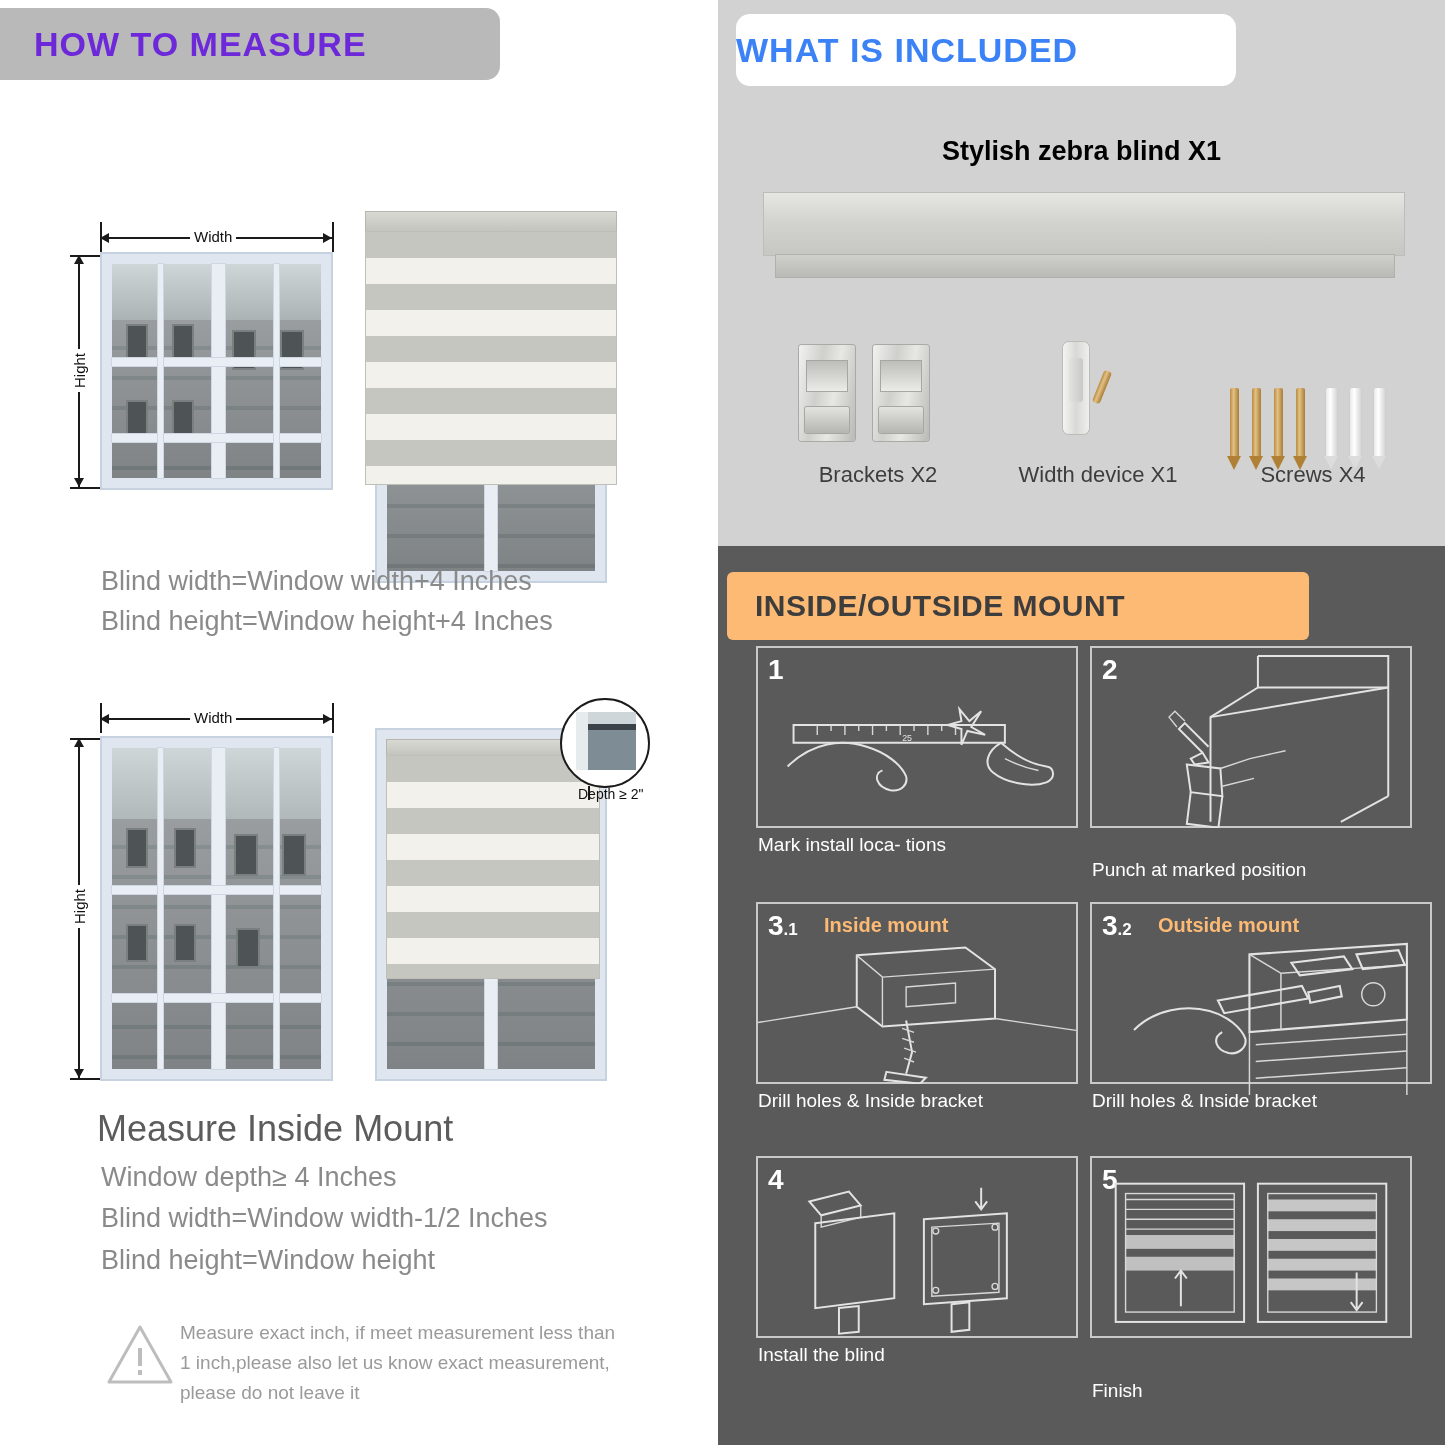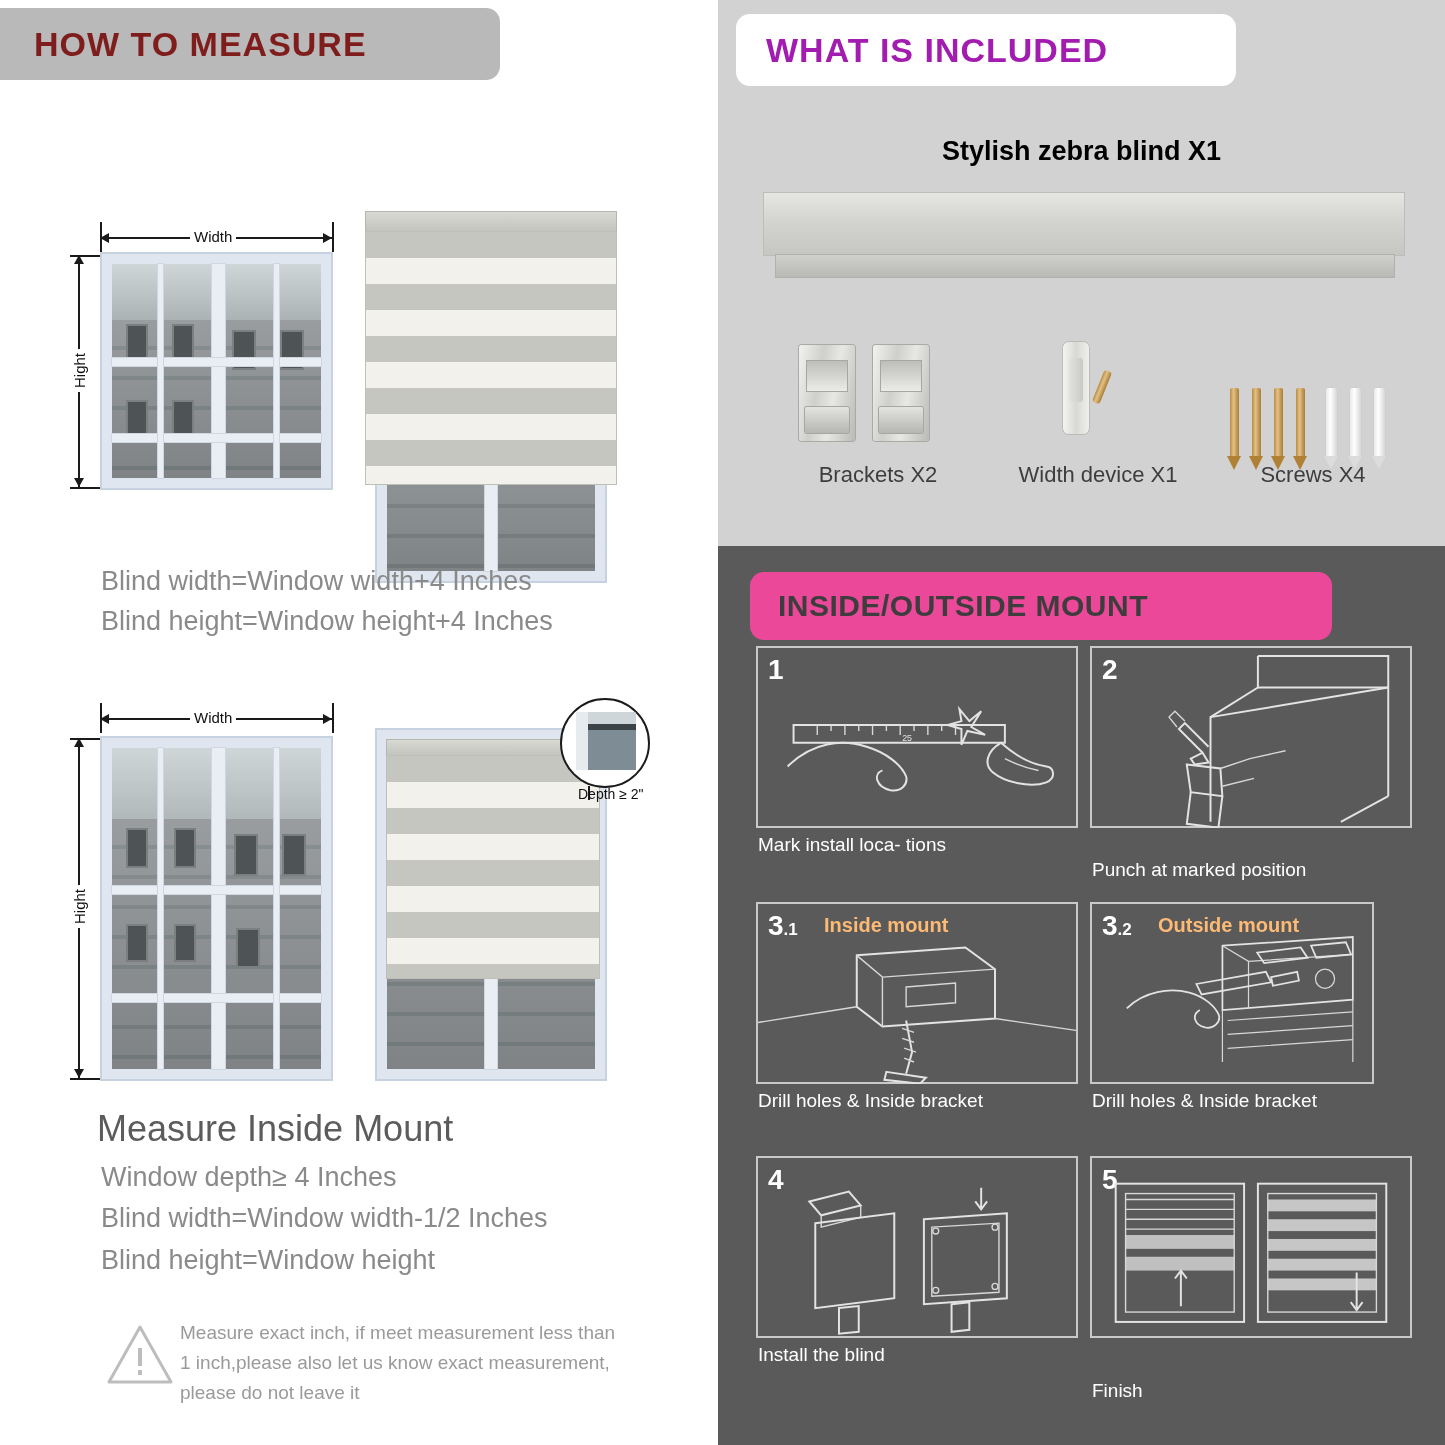--- a/index.html
+++ b/index.html
@@ -16,21 +16,21 @@
   .left{
     position:absolute;left:0;top:0;width:712px;height:1445px;
     background:#ffffff;
   }
   .left-header{
     position:absolute;left:0;top:8px;width:500px;height:72px;
     background:#b9b9b9;border-radius:0 14px 14px 0;
     display:flex;align-items:center;
   }
   .left-header span{
-    color:#7f1d1d;font-size:34px;font-weight:bold;letter-spacing:1px;
+    color:#6d28d9;font-size:34px;font-weight:bold;letter-spacing:1px;
     margin-left:34px;
   }
 
   
   .measure-block{position:absolute;}
   .win-frame{
     position:absolute;background:#dfe6f0;border:2px solid #c7d2e0;
     box-sizing:border-box;
   }
   .win-glass{position:absolute;background:#93989a;overflow:hidden;}
@@ -106,21 +106,21 @@
   
   .right-top{
     position:absolute;left:718px;top:0;width:727px;height:546px;
     background:#d2d2d2;
   }
   .rt-header{
     position:absolute;left:18px;top:14px;width:500px;height:72px;
     background:#ffffff;border-radius:14px;display:flex;align-items:center;
   }
   .rt-header span{
-    color:#a21caf;font-size:34px;font-weight:bold;letter-spacing:1px;margin-left:30px;
+    color:#3b82f6;font-size:34px;font-weight:bold;letter-spacing:1px;
   }
   .rt-title{
     position:absolute;left:0;right:0;top:136px;text-align:center;
     font-size:27px;font-weight:bold;color:#000000;
   }
   .blind-product{
     position:absolute;left:46px;top:193px;width:640px;height:62px;
     background:linear-gradient(180deg,#e6e7e2 0%,#d3d4cf 45%,#c6c7c2 100%);
     box-shadow:0 0 0 1px #bcbdb8;
   }
@@ -183,22 +183,22 @@
     background:linear-gradient(90deg,#b98b45,#e3c183 40%,#a87c37);
     border-radius:3px;transform:rotate(22deg);
   }
 
   
   .right-bot{
     position:absolute;left:718px;top:546px;width:727px;height:899px;
     background:#5a5a5a;
   }
   .rb-header{
-    position:absolute;left:32px;top:26px;width:582px;height:68px;
-    background:#ec4899;border-radius:14px;display:flex;align-items:center;
+    position:absolute;left:9px;top:26px;width:582px;height:68px;
+    background:#fdba74;border-radius:6px;display:flex;align-items:center;
   }
   .rb-header span{
     color:#3d3d3d;font-size:30px;font-weight:bold;letter-spacing:.5px;margin-left:28px;
   }
   .step-box{
     position:absolute;border:2px solid #c9c9c9;background:#5a5a5a;box-sizing:border-box;
   }
   .step-num{
     position:absolute;left:10px;top:6px;font-size:28px;color:#ffffff;font-weight:bold;
   }
@@ -416,21 +416,21 @@
         <path class="sk-thin" d="M100 52 L126 74 L240 66 M126 74 L126 124"></path>
         <path class="sk-thin" d="M150 84 L200 80 L200 100 L150 104Z"></path>
         <path class="sk-thin" d="M0 120 L100 104 M240 116 L322 128"></path>
         <path class="sk-line" d="M150 118 L156 150 L150 172"></path>
         <path class="sk-thin" d="M146 126 L158 130 M146 136 L158 140 M148 146 L160 150 M148 156 L158 160"></path>
         <path class="sk-line" d="M130 170 L170 176 L164 182 L128 178Z"></path>
       </svg>
     </div>
     <div class="step-cap" style="left:40px;top:544px;">Drill holes &amp;  Inside bracket</div>
 
-    <div class="step-box" style="left:372px;top:356px;width:284px;height:182px;">
+    <div class="step-box" style="left:372px;top:356px;width:342px;height:182px;">
       <div class="step-num"><span>3</span><span class="sub">.2</span></div>
       <div class="step-inline" style="left:66px;">Outside mount</div>
       <svg class="sketch" viewBox="0 0 322 182">
         <path class="sk-line" d="M150 48 L300 38 L300 110 L150 122Z"></path>
         <path class="sk-thin" d="M150 48 L180 66 L300 58 M180 66 L180 120"></path>
         <path class="sk-line" d="M190 56 L240 50 L248 62 L198 68Z"></path>
         <path class="sk-line" d="M252 48 L292 44 L298 58 L258 62Z"></path>
         <path class="sk-thin" d="M150 122 L150 182 M300 110 L300 182"></path>
         <path class="sk-thin" d="M156 134 L300 124 M156 150 L300 140 M156 166 L300 156"></path>
         <path class="sk-line" d="M40 120 C60 100,90 96,112 102 C130 107,142 118,146 128 C148 136,140 144,130 142 C118 139,114 128,124 122"></path>

